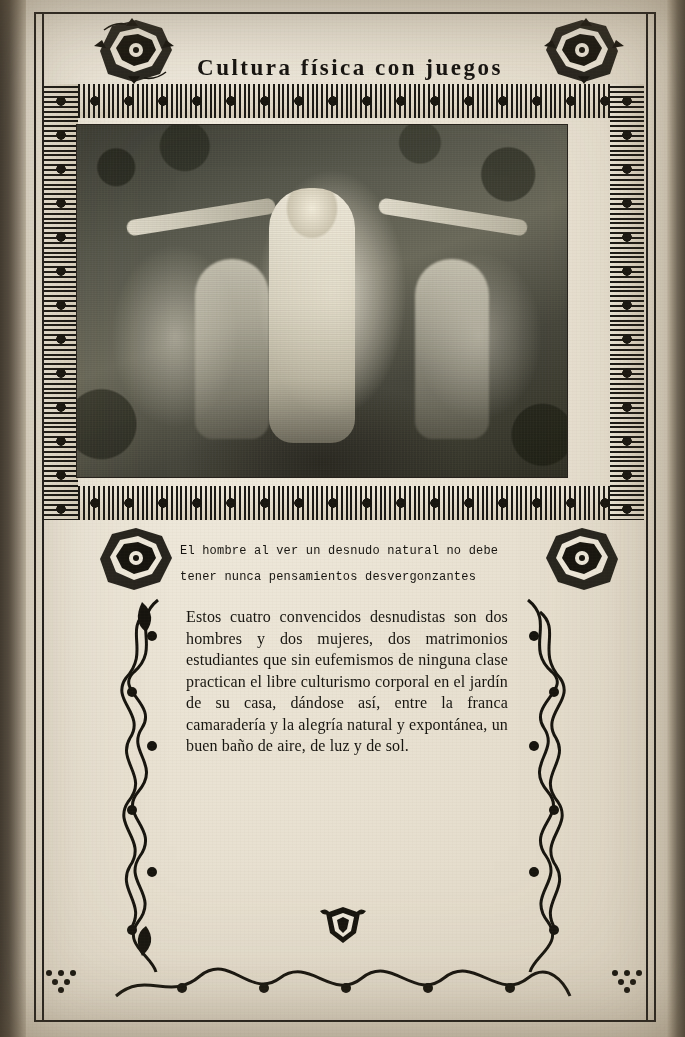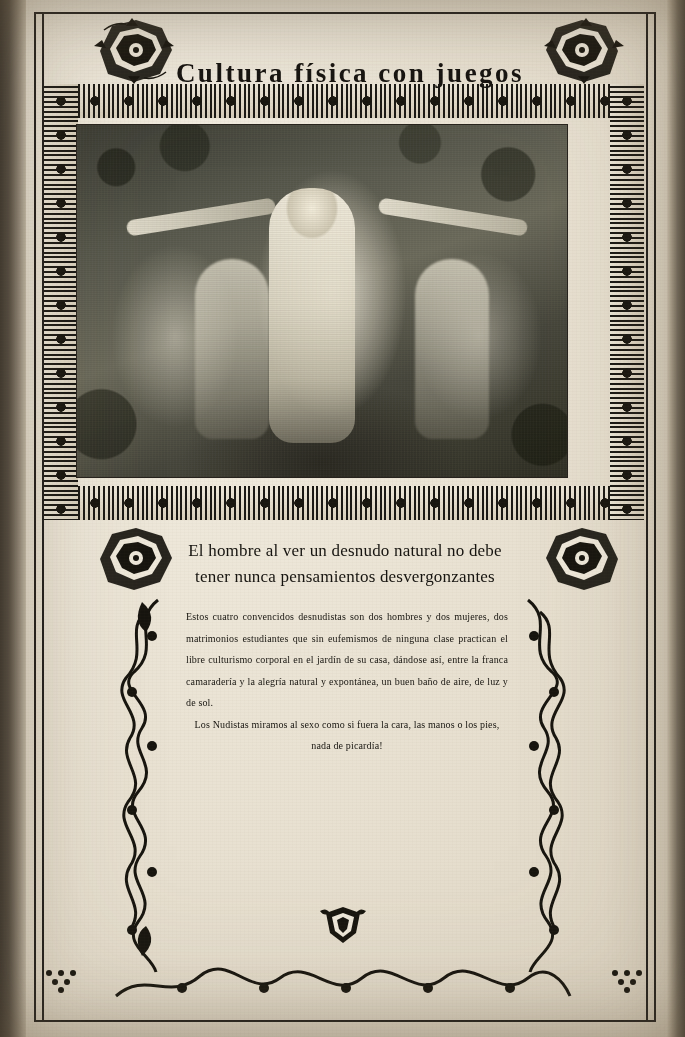--- a/index.html
+++ b/index.html
@@ -105,21 +105,21 @@
   }
   .scroll-panel svg { width: 100%; height: 100%; display: block; }
 
   
   .title {
     position: absolute;
     left: 170px; top: 40px;
     width: 360px;
     text-align: center;
     font-family: "Liberation Serif", serif;
-    font-size: 27px;
+    font-size: 23px;
     letter-spacing: 2.5px;
     color: #14120f;
     white-space: nowrap;
   }
 
   
   .photo-wrap {
     position: absolute;
     left: 76px; top: 124px;
     width: 490px; height: 352px;
@@ -186,33 +186,33 @@
     background-image:
       repeating-linear-gradient(0deg, rgba(0,0,0,.12) 0 1px, rgba(0,0,0,0) 1px 2px),
       repeating-linear-gradient(90deg, rgba(255,255,255,.06) 0 1px, rgba(0,0,0,0) 1px 3px);
   }
 
   
   .lead {
     position: absolute;
     left: 180px; top: 538px;
     width: 330px;
-    text-align: center;
-    font-family: Liberation Serif, serif;
-    font-size: 17px;
+    text-align: left;
+    font-family: Liberation Mono, monospace;
+    font-size: 12px;
     line-height: 26px;
     color: #15130f;
     letter-spacing: .2px;
   }
   .body-text {
     position: absolute;
     left: 186px; top: 606px;
     width: 322px;
     font-family: "Liberation Serif", serif;
-    font-size: 10px;
+    font-size: 16px;
     line-height: 21.5px;
     color: #16140f;
     text-align: justify;
     letter-spacing: .15px;
   }
   .body-text p { margin: 0; }
   .body-text p.center { text-align: center; }
   .body-text p.tapered { text-align: center; }
 
   .end-ornament {
@@ -384,21 +384,20 @@
       <div class="arm-l"></div>
       <div class="arm-r"></div>
       <div class="photo-grain"></div>
     </div>
   </div>
 
   <div class="lead">El hombre al ver un desnudo natural no debe tener nunca pensamientos desvergonzantes</div>
 
   <div class="body-text">
     <p>Estos cuatro convencidos desnudistas son dos hombres y dos mujeres, dos matrimonios estudiantes que sin eufemismos de ninguna clase practican el libre culturismo corporal en el jardín de su casa, dándose así, entre la franca camaradería y la alegría natural y expontánea, un buen baño de aire, de luz y de sol.</p>
-    <p class="tapered">Los Nudistas miramos al sexo como si fuera la cara, las manos o los pies, nada de picardía!</p>
   </div>
 
   <div class="end-ornament">
     <svg viewBox="0 0 46 40">
       <g fill="#17150f">
         <path d="M23 2 L40 8 L36 28 L23 38 L10 28 L6 8 Z"></path>
         <path d="M23 8 L34 12 L31 26 L23 32 L15 26 L12 12 Z" fill="#efe9db"></path>
         <path d="M23 12 L29 15 L27 24 L23 28 L19 24 L17 15 Z"></path>
         <path d="M0 6 q6 -4 10 2 q-6 4 -10 -2z M46 6 q-6 -4 -10 2 q6 4 10 -2z"></path>
       </g>

